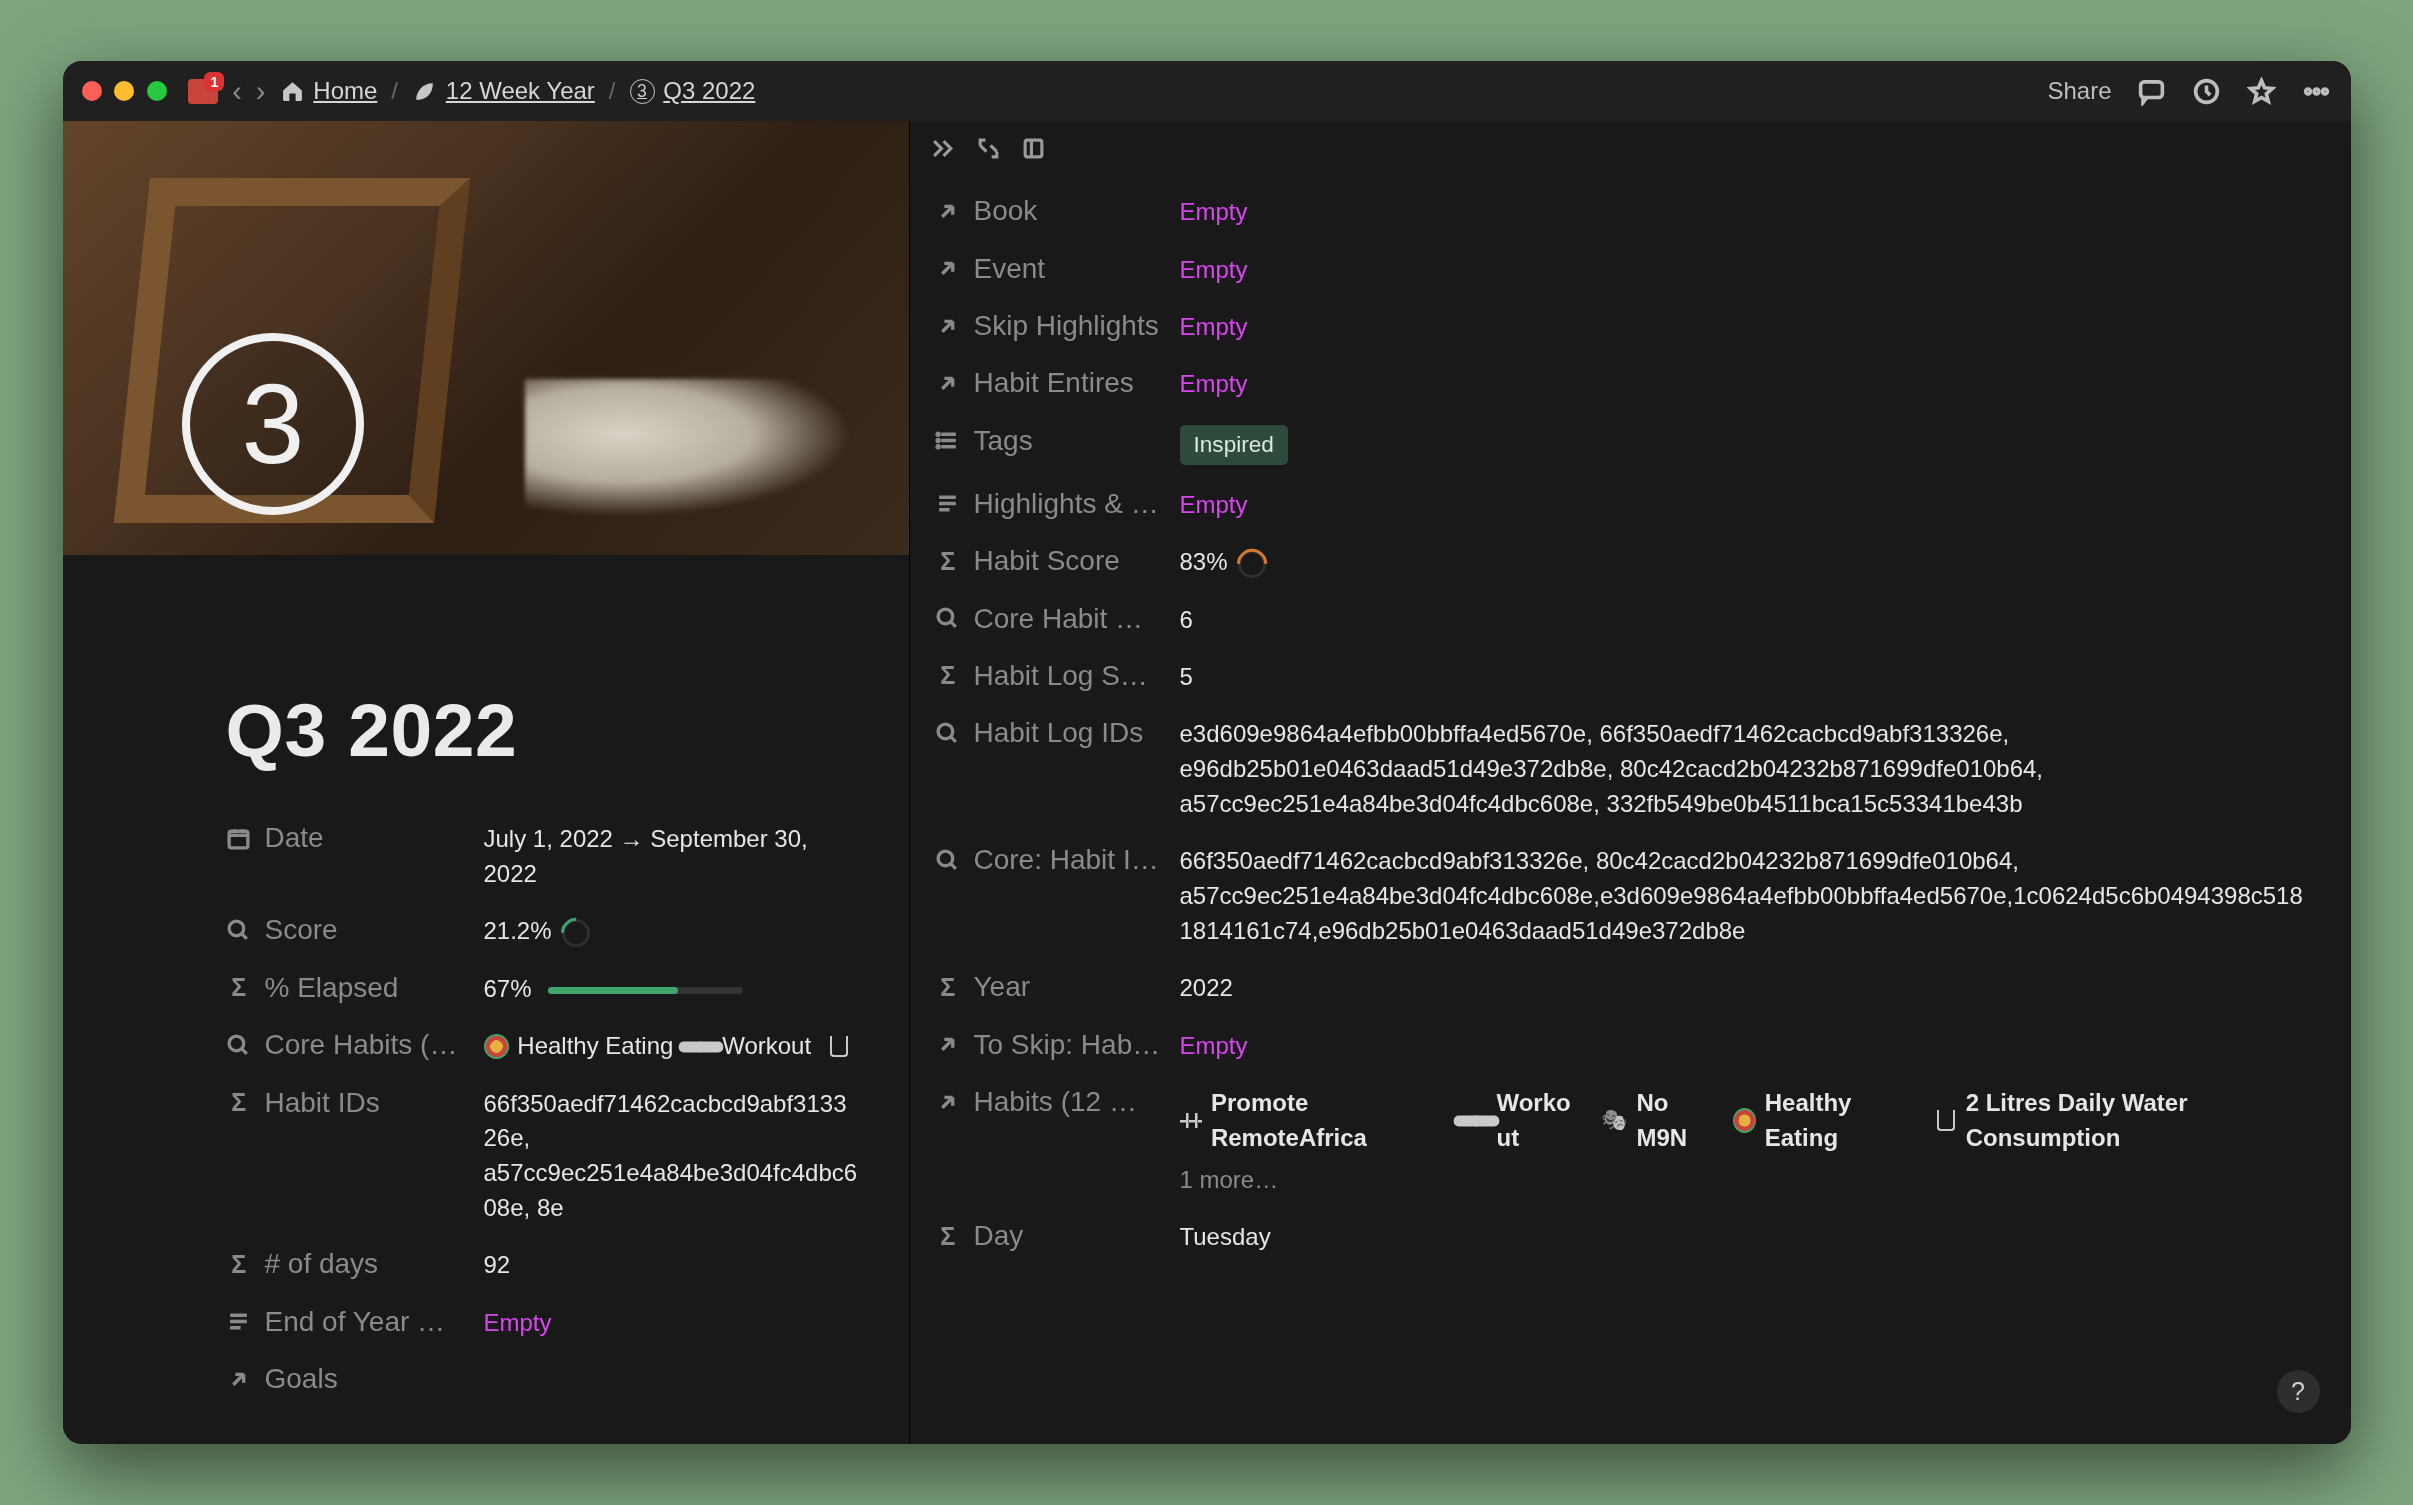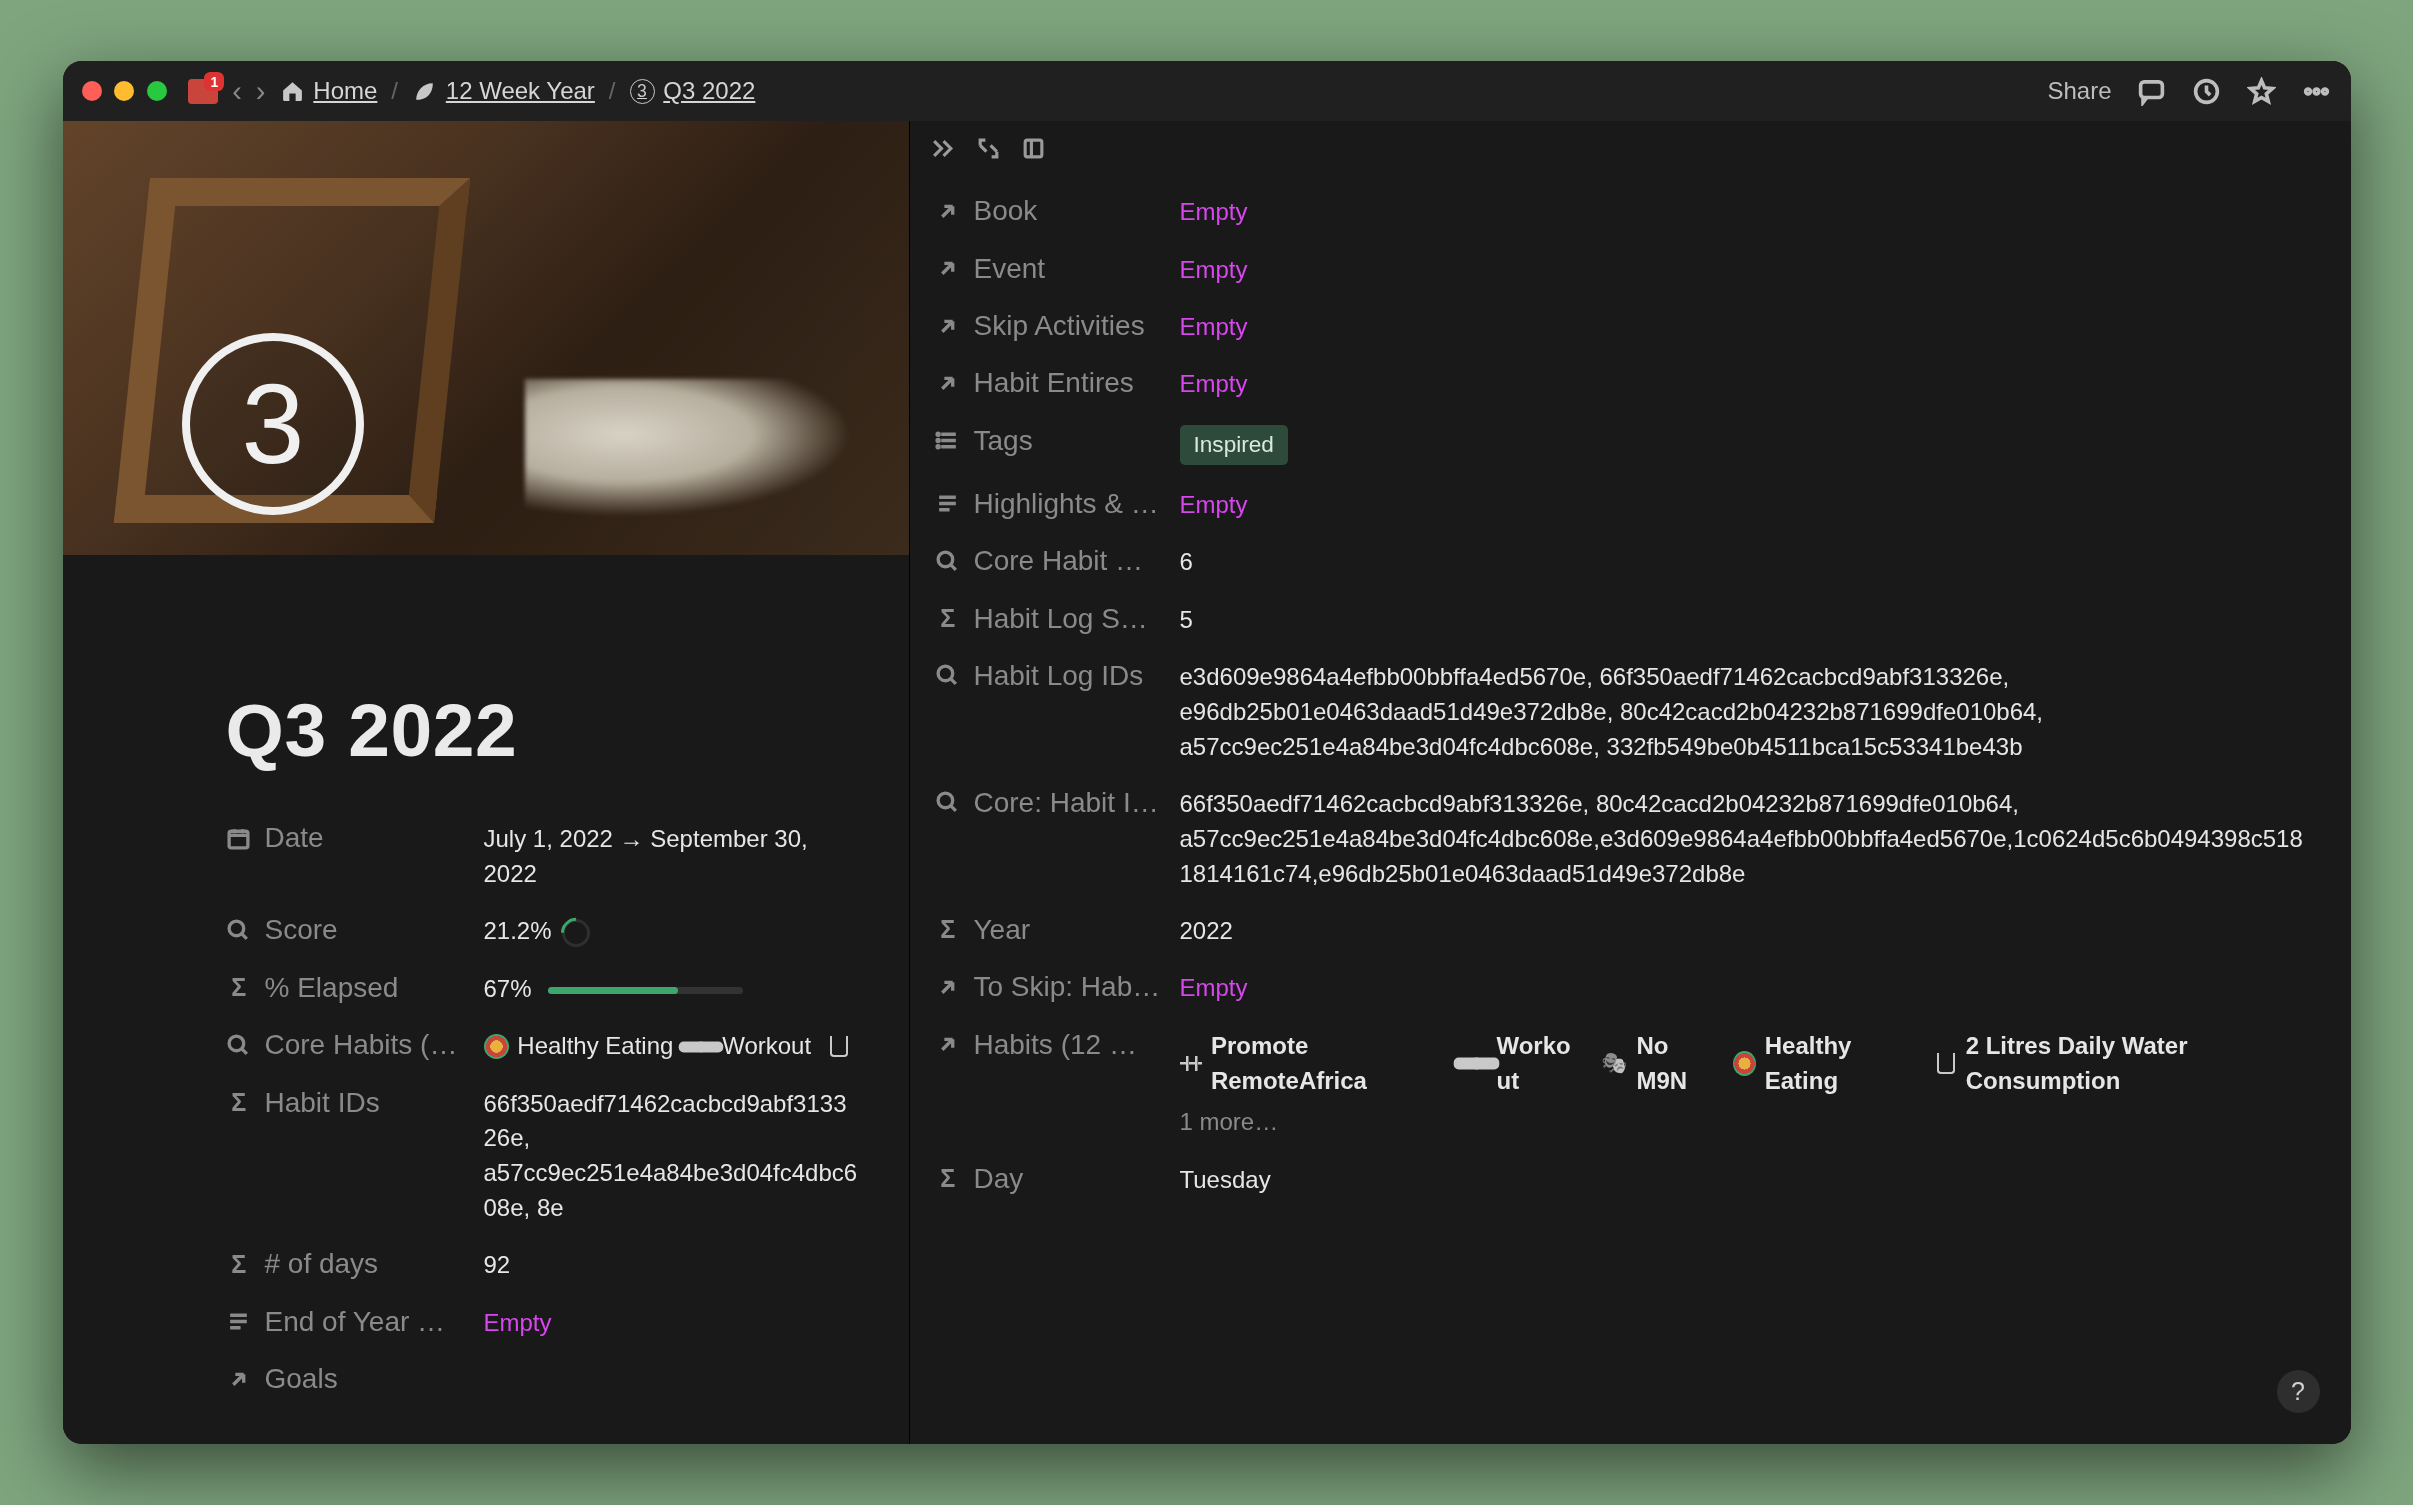--- a/index.html
+++ b/index.html
@@ -411,21 +411,21 @@
           </div>
         <div class="pval empty">Empty</div>
       </div>
       <div class="prop">
         <div class="plabel">
             <span class="pic">
               <svg viewBox="0 0 24 24">
                 <path d="M7 17L17 7M17 7H9M17 7v8"></path>
               </svg>
             </span>
-            <span class="txt">Skip Activities</span>
+            <span class="txt">Skip Highlights</span>
           </div>
         <div class="pval empty">Empty</div>
       </div>
       <div class="prop">
         <div class="plabel">
             <span class="pic">
               <svg viewBox="0 0 24 24">
                 <path d="M7 17L17 7M17 7H9M17 7v8"></path>
               </svg>
             </span>
@@ -453,20 +453,27 @@
               <svg viewBox="0 0 24 24">
                 <path d="M4 6h16M4 12h16M4 18h10"></path>
               </svg>
             </span>
             <span class="txt">Highlights &amp; Notes</span>
           </div>
         <div class="pval empty">Empty</div>
       </div>
       <div class="prop">
         <div class="plabel">
+            <span class="pic sigma"></span>
+            <span class="txt">Habit Score</span>
+          </div>
+        <div class="pval"><span>83%</span><span class="ring" style="--ringc:#d6792c"></span></div>
+      </div>
+      <div class="prop">
+        <div class="plabel">
             <span class="pic">
               <svg viewBox="0 0 24 24">
                 <circle cx="10" cy="10" r="7"></circle>
                 <path d="M20 20l-5-5"></path>
               </svg>
             </span>
             <span class="txt">Core Habit Count</span>
           </div>
         <div class="pval">6</div>
       </div>

